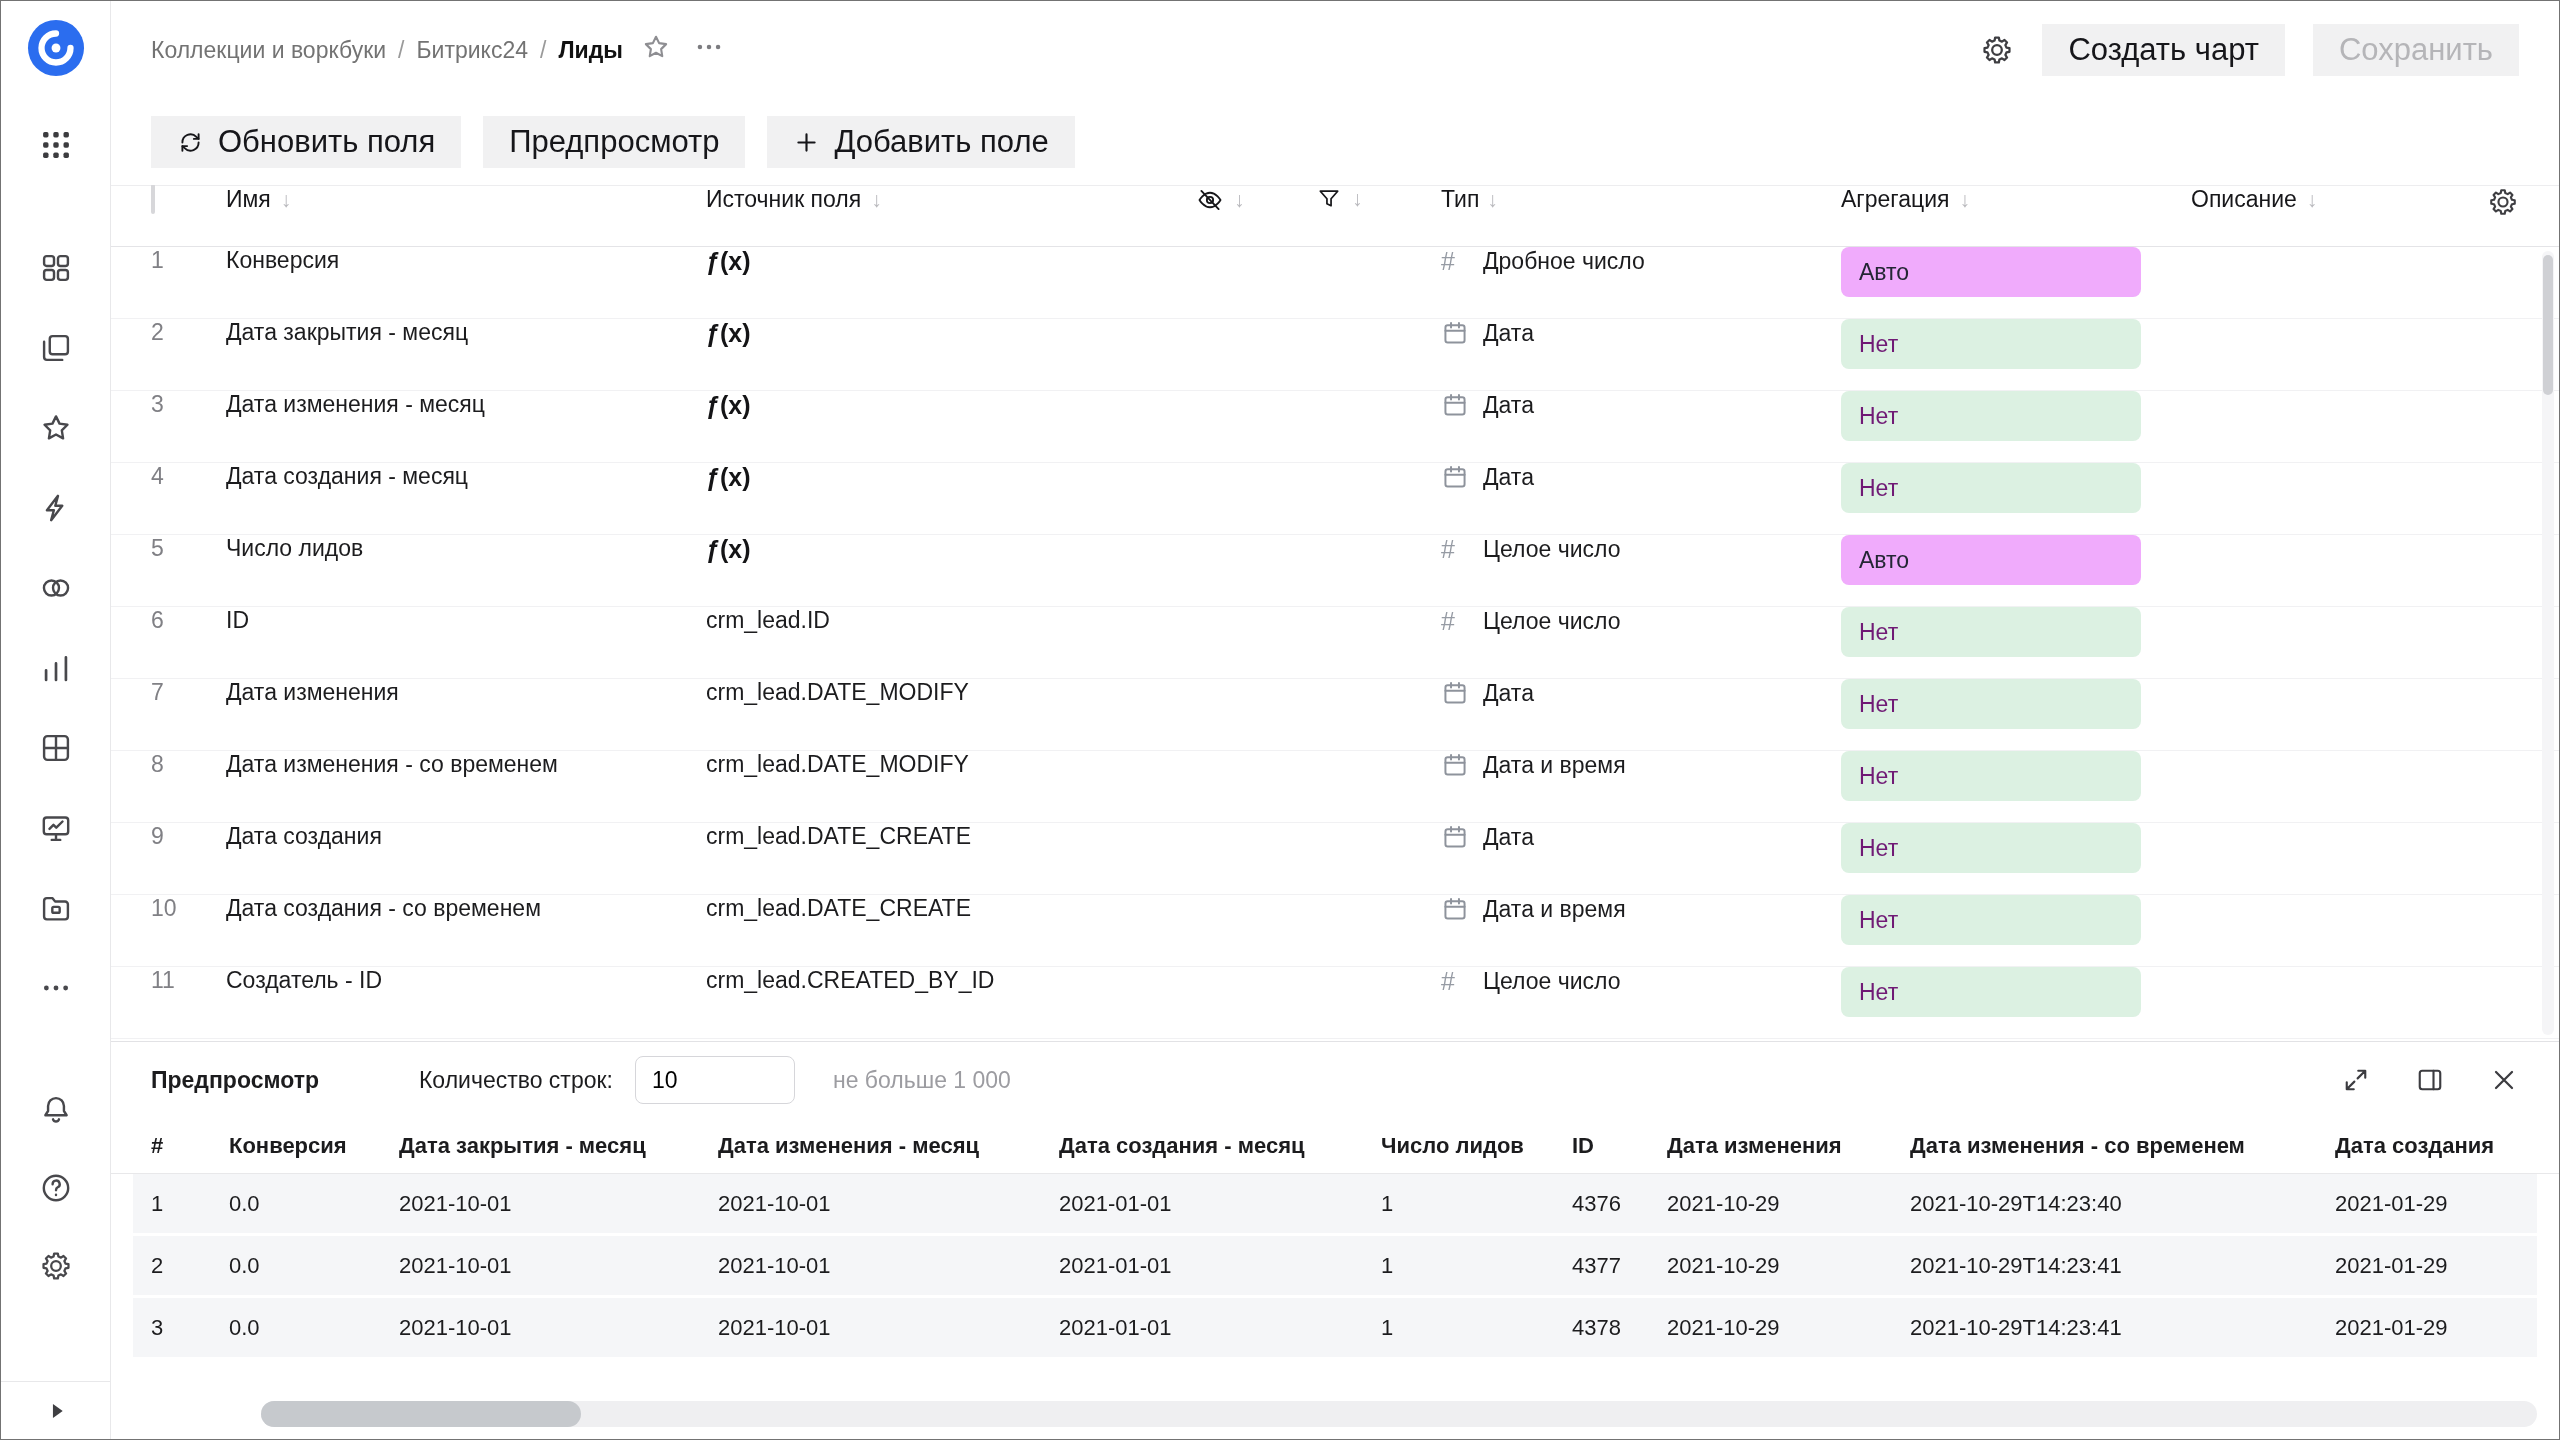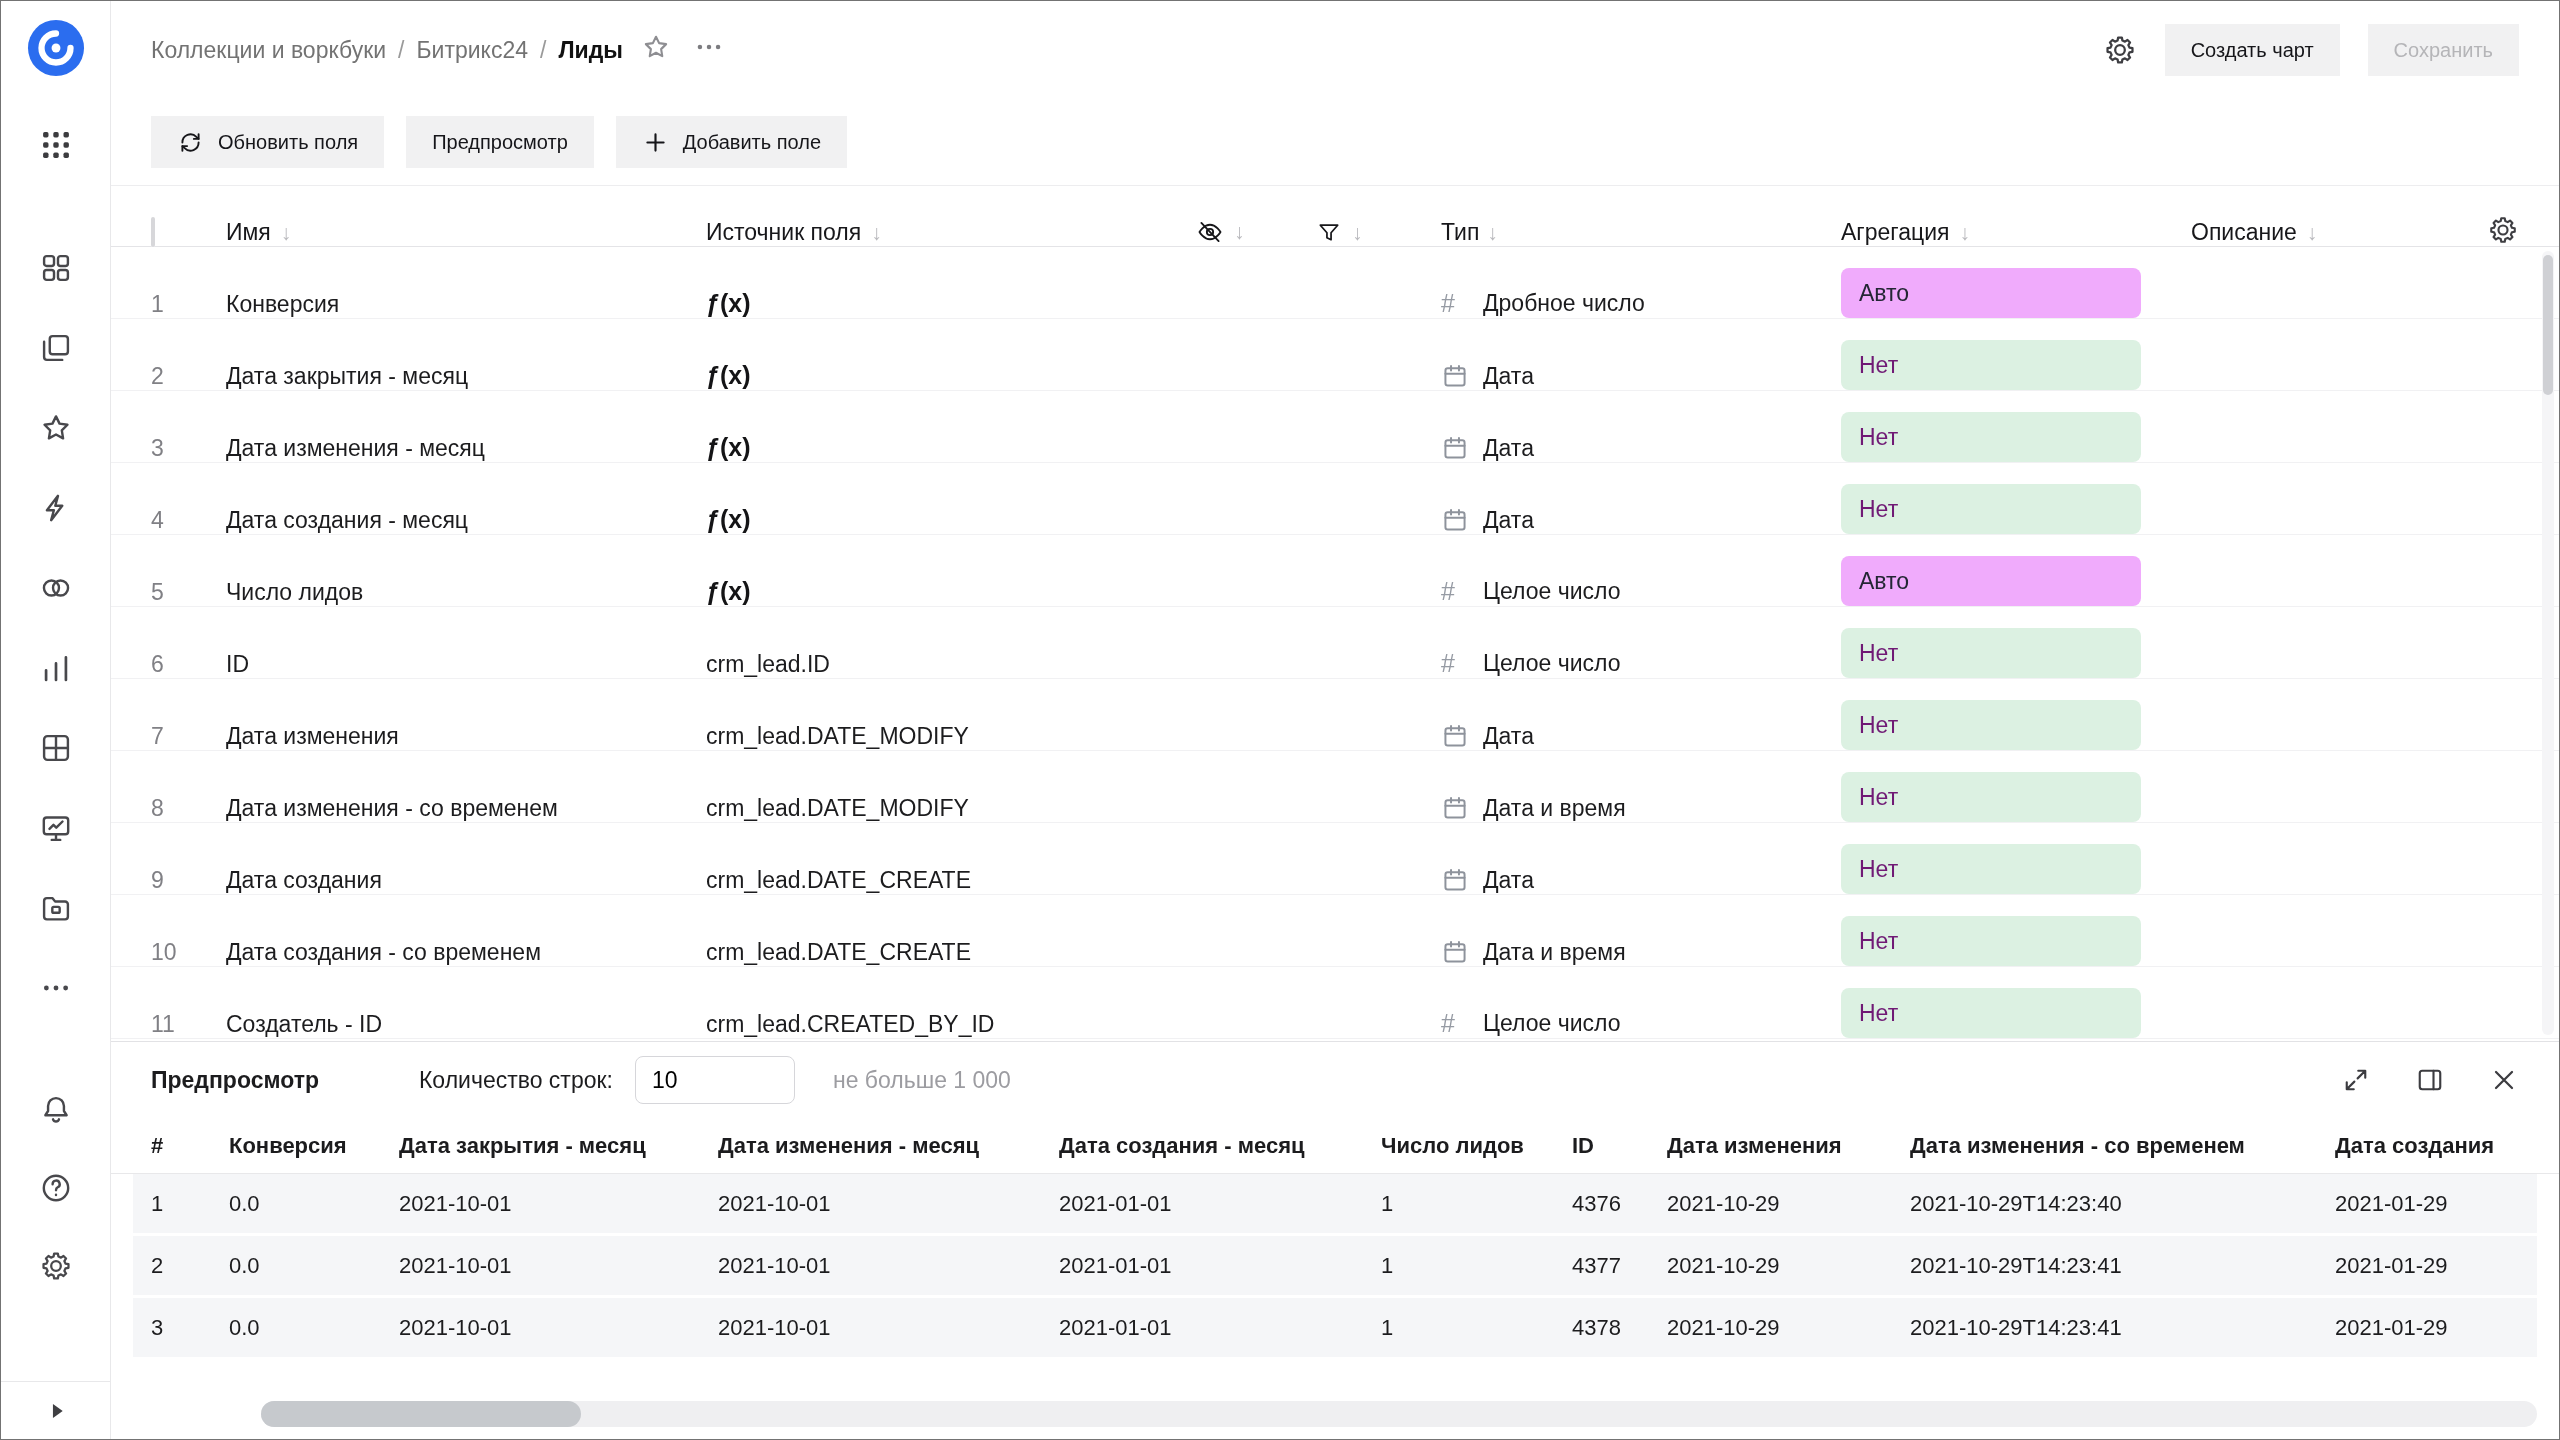--- a/index.html
+++ b/index.html
@@ -21,34 +21,34 @@
 
   .topbar{height:98px;display:flex;align-items:center;justify-content:space-between;padding:0 40px}
   .breadcrumb{display:flex;align-items:center}
   .bc-link{color:#737373;cursor:pointer}
   .bc-sep{color:#9a9a9a;margin:0 12px}
   .bc-current{color:#111;font-weight:600}
   .bc-star{color:#8e8e92;margin-left:18px}
   .bc-dots{color:#7c7c80;margin-left:22px}
   .topbar-right{display:flex;align-items:center;gap:28px}
   .top-gear{color:#3e3e42}
-  .btn{height:52px;padding:16px 26px;border-radius:0;background:#f1f1f2;border:none;font-size:20px;font-family:inherit;color:#16161a;display:inline-flex;align-items:center;gap:14px;cursor:pointer;white-space:nowrap}
+  .btn{height:52px;padding:16px 26px;border-radius:0;background:#f1f1f2;border:none;font-size:31px;font-family:inherit;color:#16161a;display:inline-flex;align-items:center;gap:14px;cursor:pointer;white-space:nowrap}
   .btn.disabled{color:#b5b5b8;cursor:default}
 
   .toolbar{height:86px;display:flex;align-items:center;justify-content:space-between;padding:0 40px}
   .tabs{display:flex;background:#f0f0f2;border-radius:10px;padding:3px}
   .tab{height:52px;display:flex;align-items:center;padding:0 26px;font-size:23px;border-radius:8px;color:#222;cursor:pointer;border:1px solid transparent;white-space:nowrap}
   .tab.active{background:#fff;border-color:#dcdce0;font-weight:500}
   .toolbar-right{display:flex;align-items:center;gap:22px}
   .search{width:440px;height:52px;border:1px solid #d6d6da;border-radius:8px;padding:0 18px;font-size:23px;font-family:inherit;color:#222;outline:none;background:#fff}
   .search::placeholder{color:#a8a8ad}
 
   
   .fields{flex:1;position:relative;min-height:0;overflow:hidden}
-  .frow{display:flex;align-items:flex-end;padding:0 40px}
+  .frow{display:flex;align-items:flex-start;padding:0 40px}
   .fhead{height:62px;border-top:1px solid #ededef;border-bottom:1px solid #e4e4e7;font-weight:500;color:#17171a}
   .hc{display:flex;align-items:center;gap:10px}
   .sort{color:#b9b9bd;font-size:21px}
   .cb{width:28px;height:28px;border:2px solid #d7d7da;border-radius:6px;background:#fff;cursor:pointer}
   .f-row{height:72px;border-bottom:1px solid #f1f1f3;cursor:pointer}
   .c1{width:75px}.c2{width:480px}.c3{width:490px;display:flex;align-items:center}.c4{width:120px}.c5{width:125px}
   .c6{width:400px;display:flex;align-items:center;gap:8px}.c7{width:350px}.c8{flex:1}.c9{width:80px;display:flex;justify-content:flex-end;color:#3e3e42}
   .num{color:#808085}
   .fx{font-weight:700;font-size:25px;color:#141416}
   .type-ic{display:inline-flex;width:34px;justify-content:flex-start;color:#8e939c}

